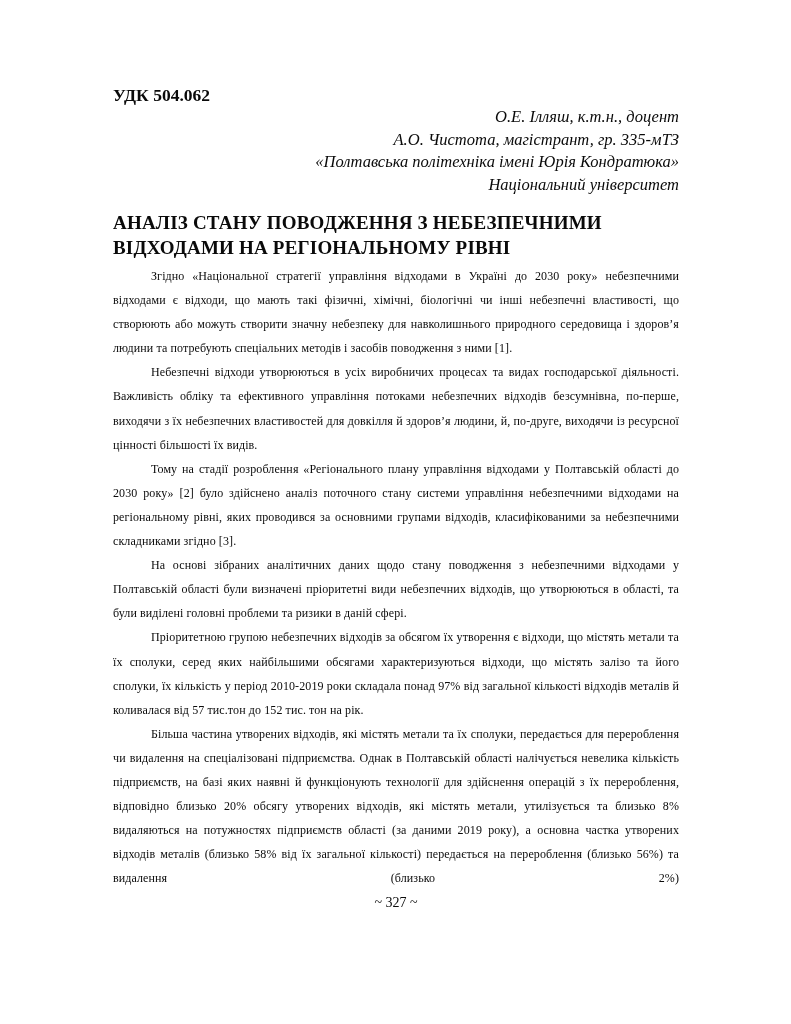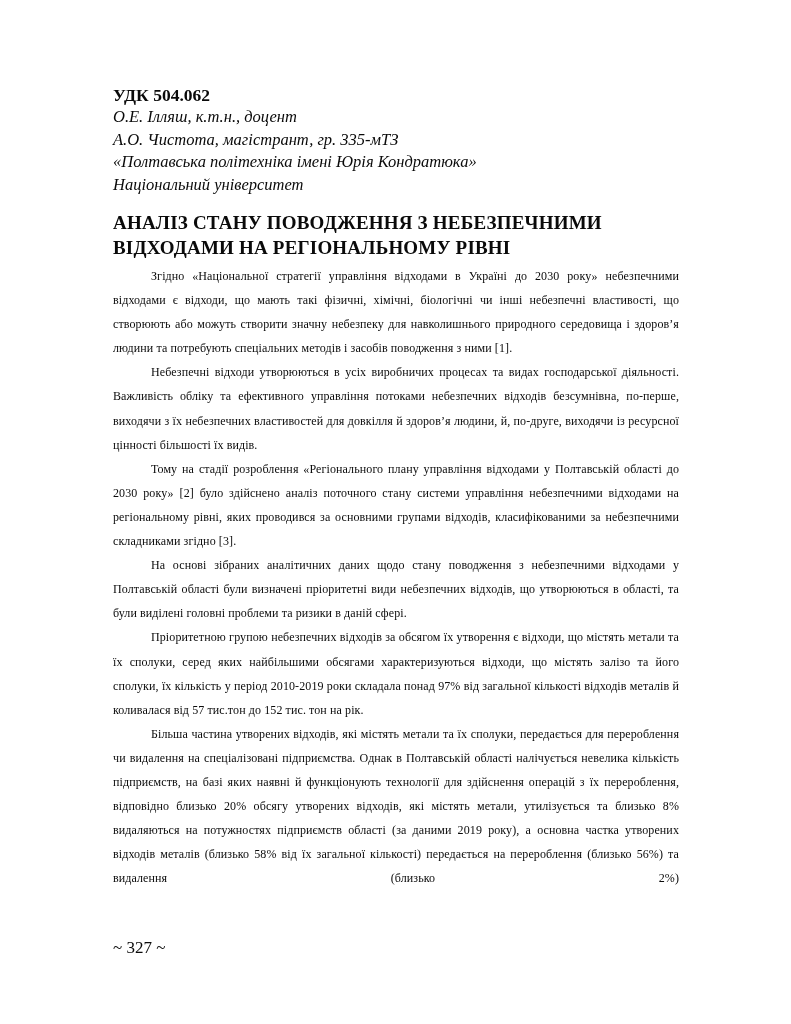--- a/index.html
+++ b/index.html
@@ -23,21 +23,21 @@
     top: 84px;
     width: 566px;
   }
   .udc {
     font-weight: bold;
     font-size: 17.5px;
     line-height: 22px;
     text-align: left;
   }
   .authors {
-    text-align: left;
+    text-align: right;
     font-style: italic;
     font-size: 16.5px;
     line-height: 22.5px;
     margin-bottom: 14px;
   }
   .doc-title {
     text-align: left;
     font-weight: bold;
     font-size: 19px;
     line-height: 25px;
@@ -52,22 +52,23 @@
     text-indent: 38px;
     letter-spacing: 0.1px;
   }
   .body-text p.justify-last {
     text-align-last: justify;
   }
   .page-number {
     position: absolute;
     left: 113px;
     width: 566px;
-    top: 938px;
-    font-size: 17px;
+    top: 895px;
+    text-align: center;
+    font-size: 14px;
   }
 </style>
 </head>
 <body>
 
 <div class="page">
   <div class="content">
 
     <div class="udc">УДК 504.062</div>
 

